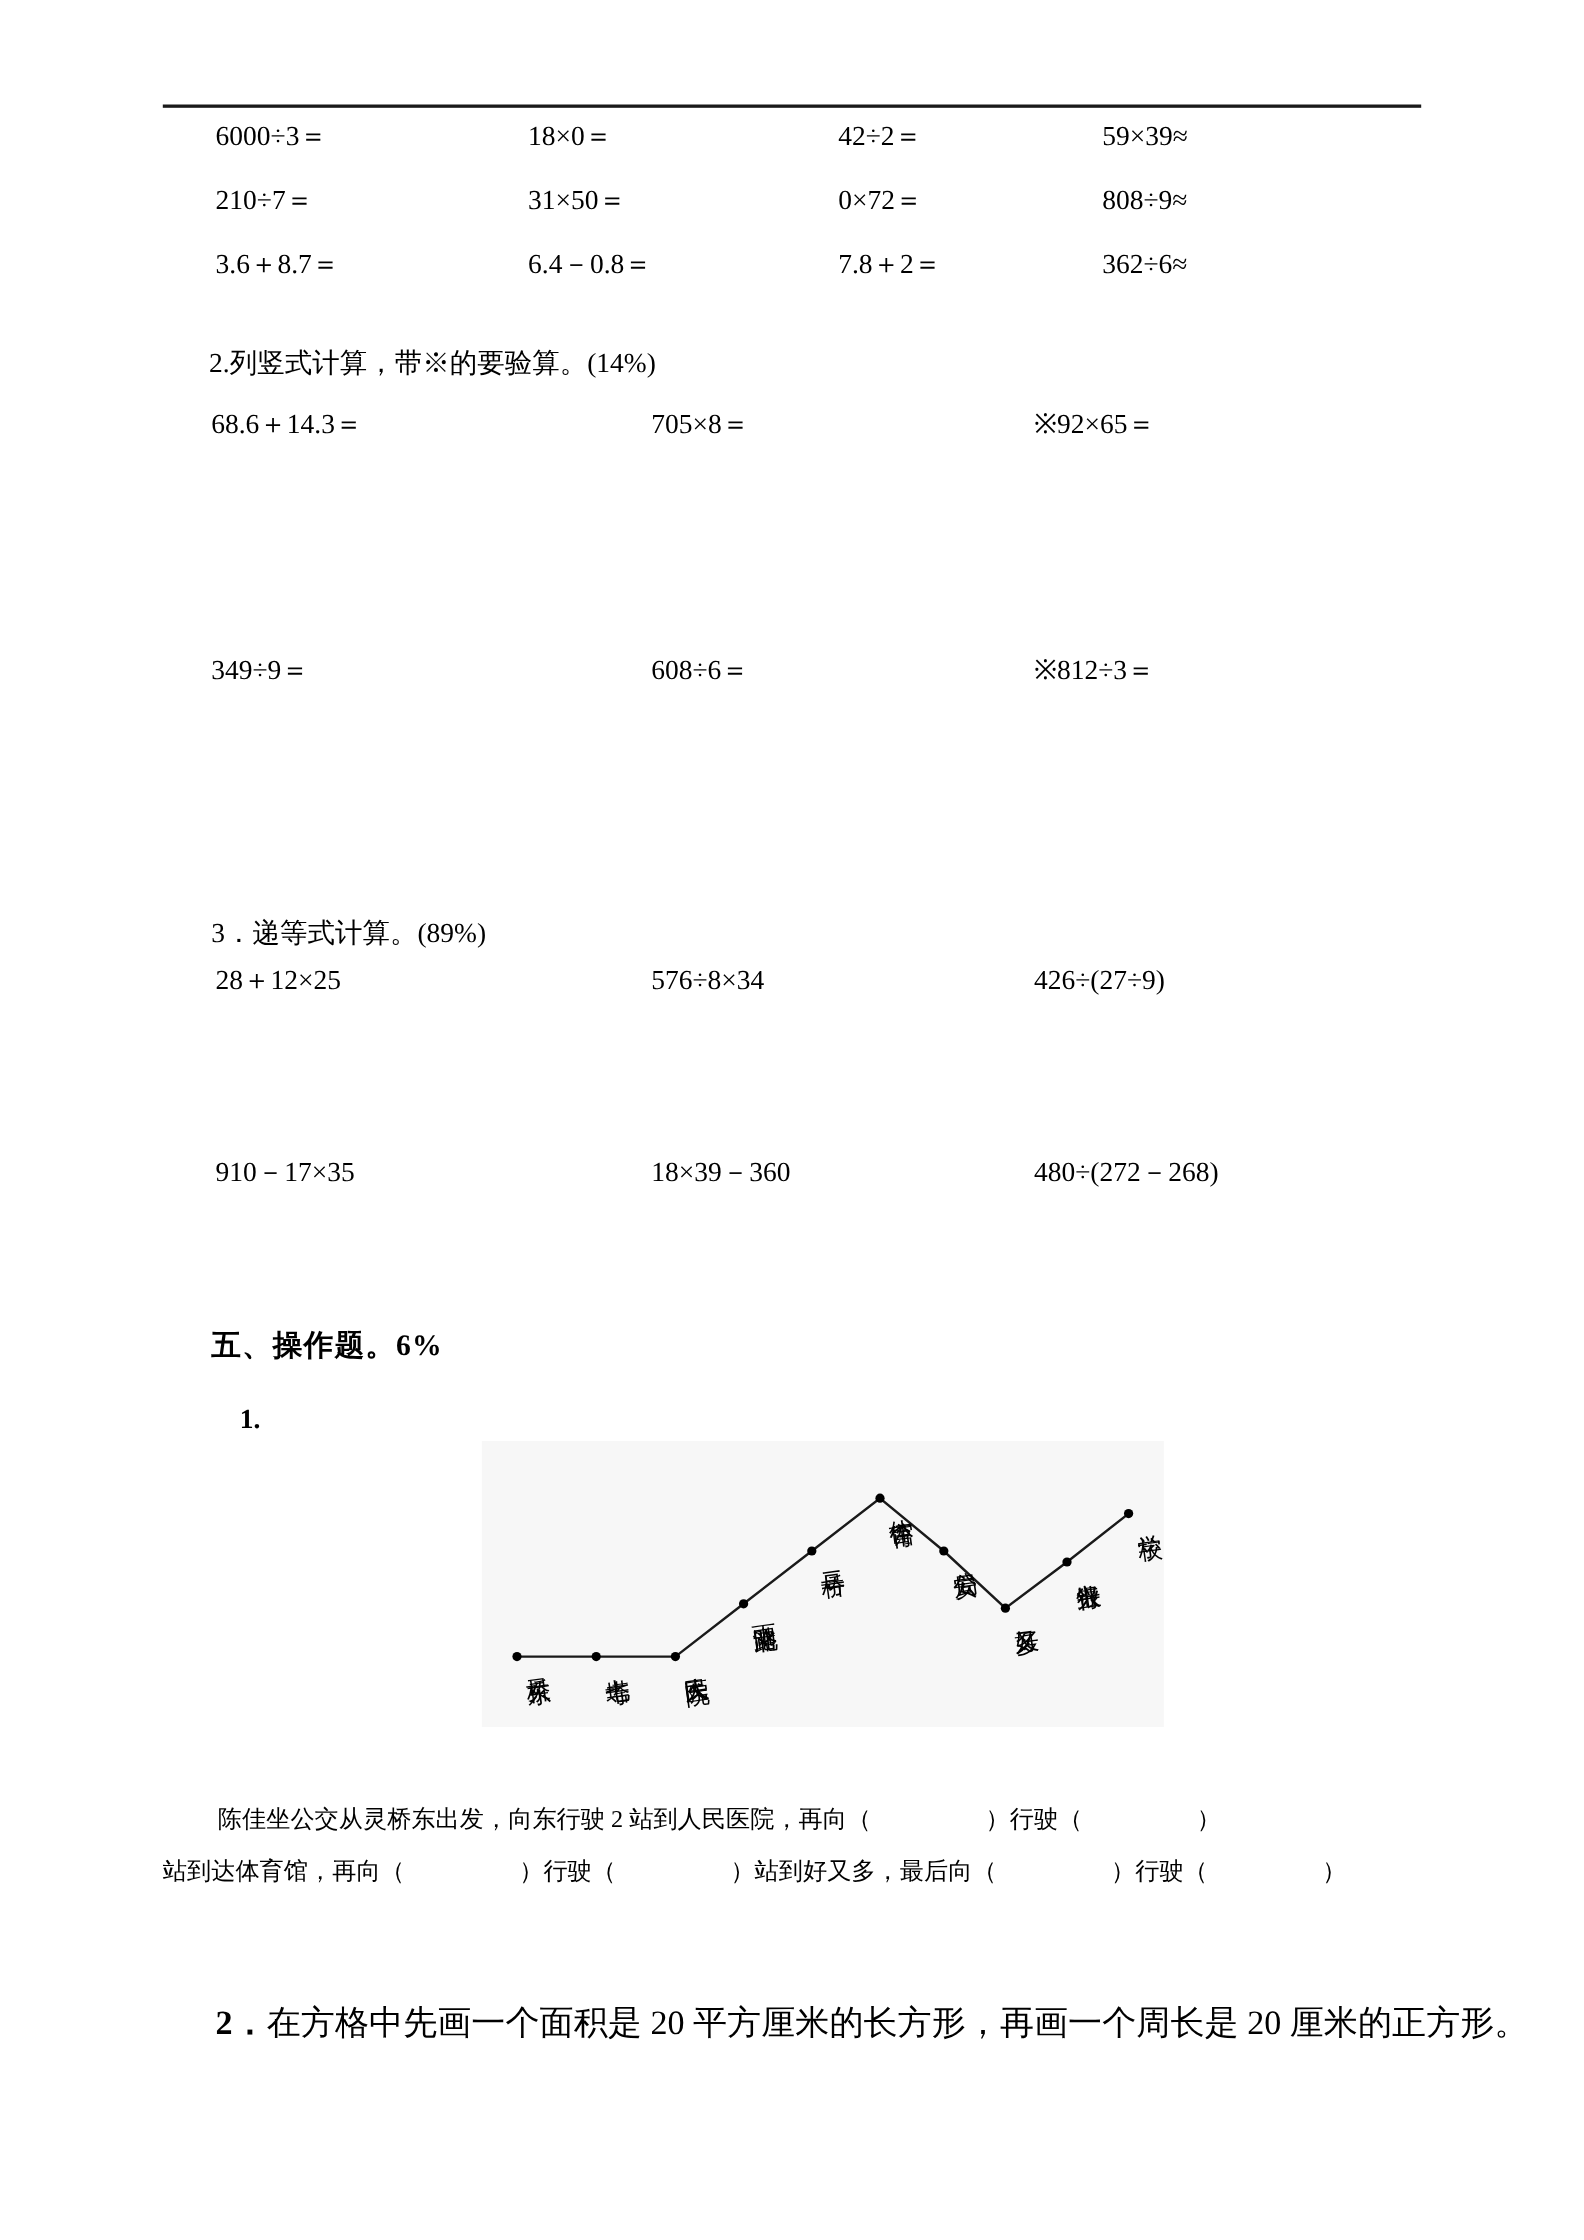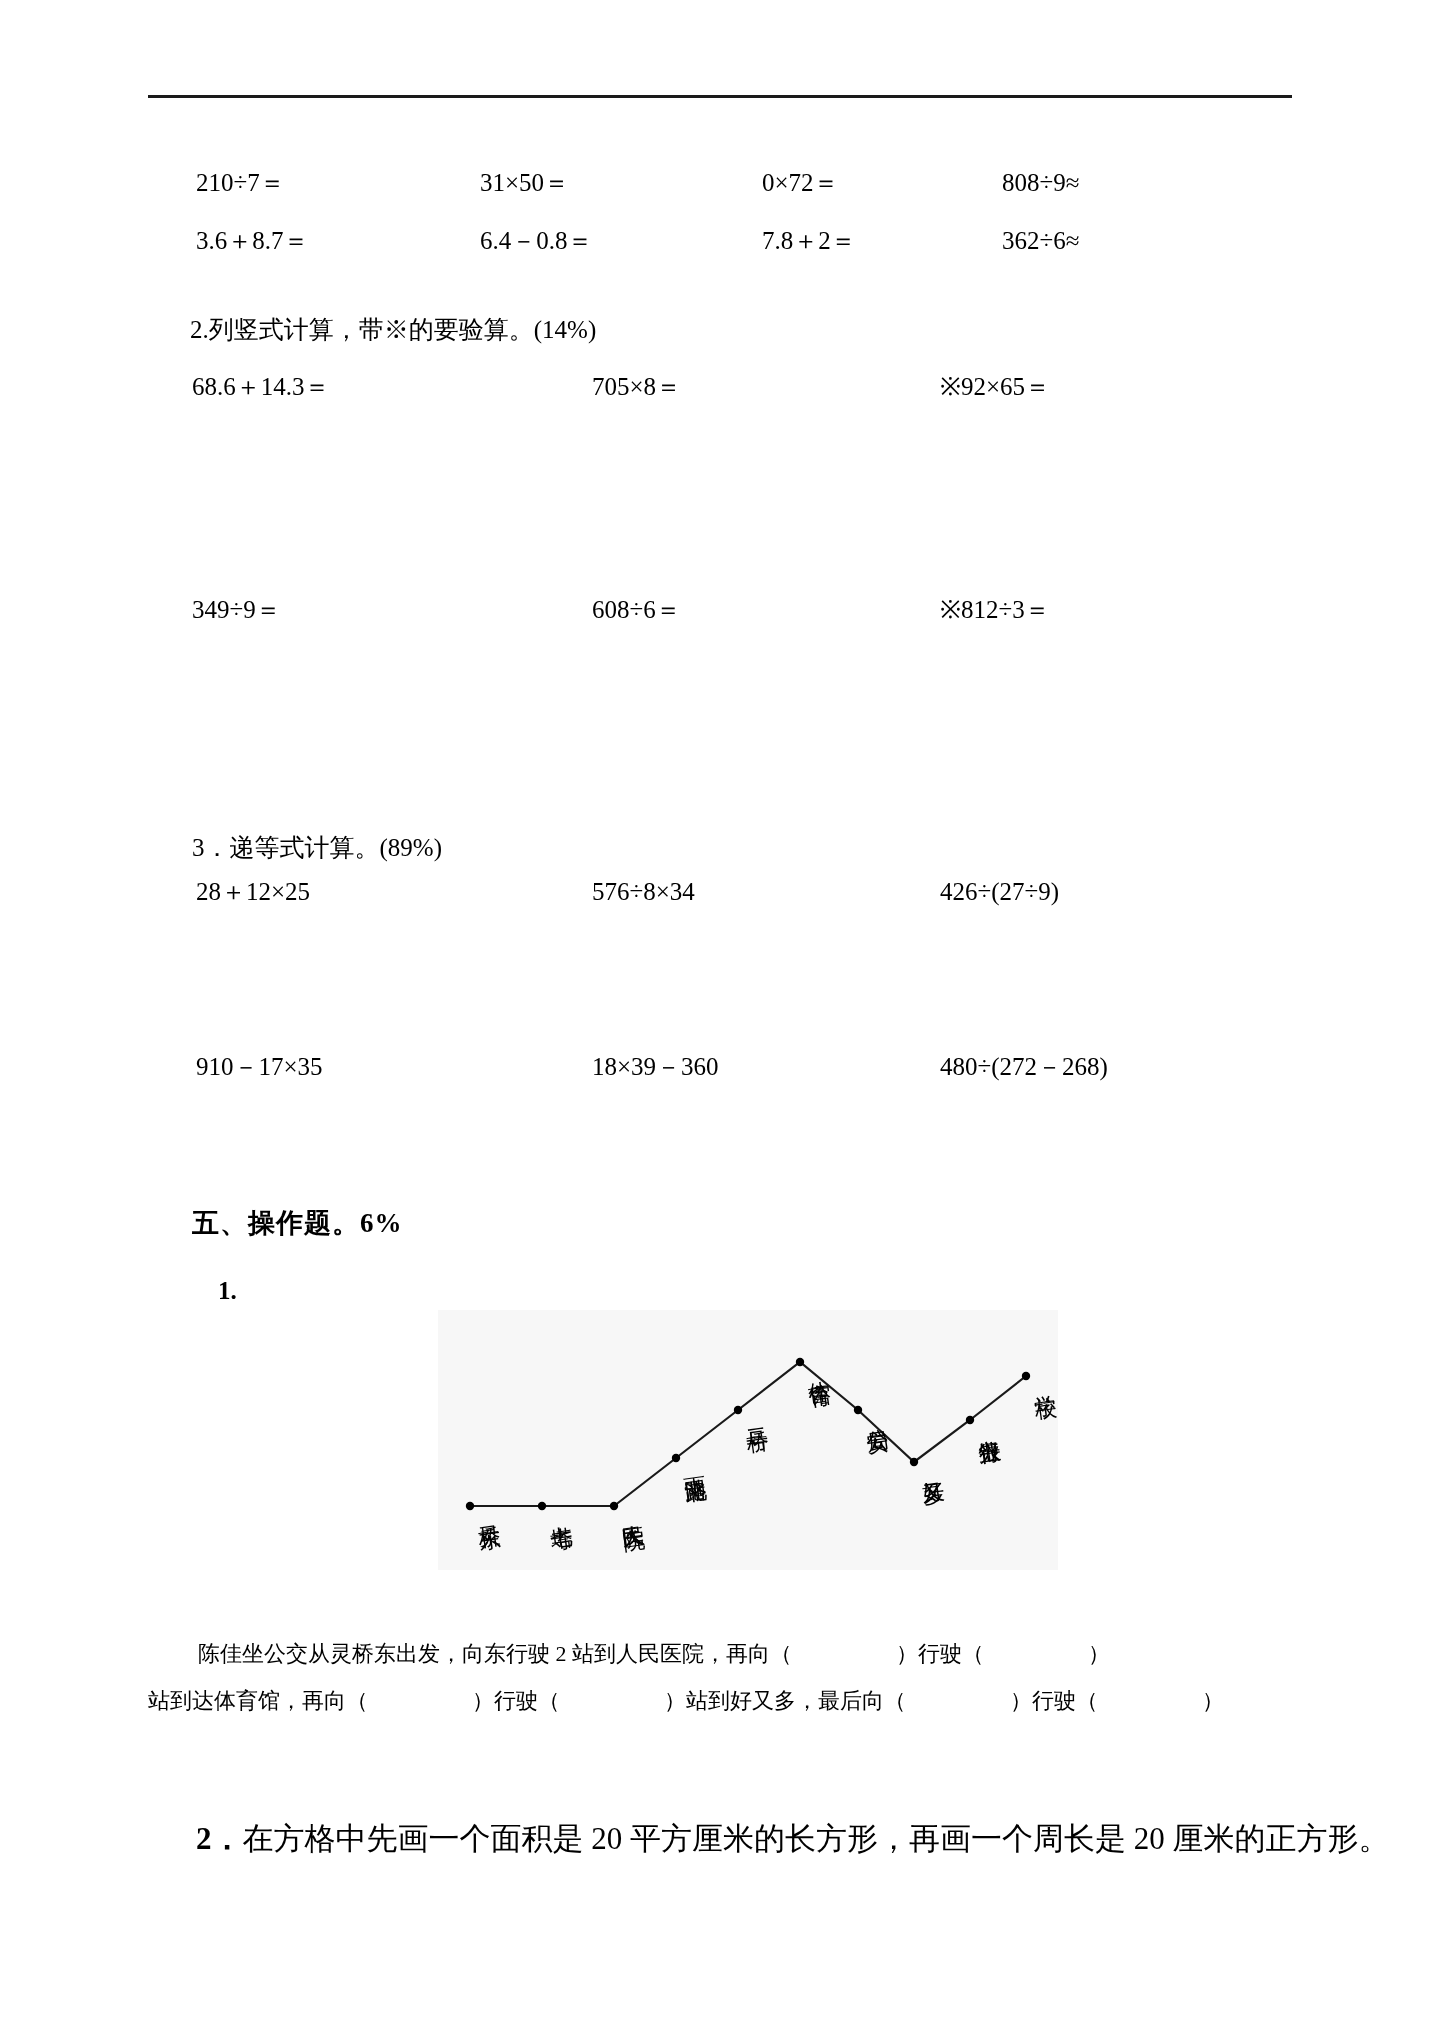--- a/index.html
+++ b/index.html
@@ -149,20 +149,26 @@
     white-space: nowrap;
   }
 </style>
 </head>
 <body>
 
 <div class="page">
 
   <div class="top-rule"></div>
 
+  <div class="calc-row" style="top:110px;">
+    <span class="calc-cell c0">6000÷3＝</span>
+    <span class="calc-cell c1">18×0＝</span>
+    <span class="calc-cell c2">42÷2＝</span>
+    <span class="calc-cell c3">59×39≈</span>
+  </div>
 
   <div class="calc-row" style="top:168px;padding-left:16px;">
     <span class="calc-cell c0">210÷7＝</span>
     <span class="calc-cell c1">31×50＝</span>
     <span class="calc-cell c2">0×72＝</span>
     <span class="calc-cell c3">808÷9≈</span>
   </div>
 
   <div class="calc-row" style="top:226px;">
     <span class="calc-cell c0">3.6＋8.7＝</span>

